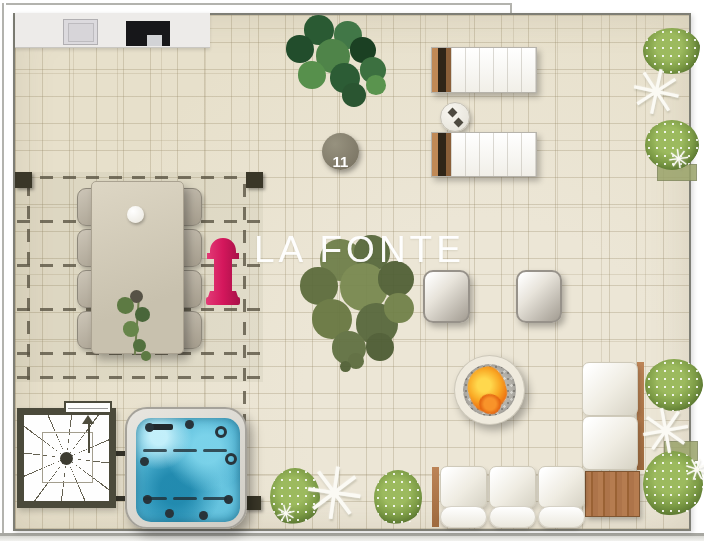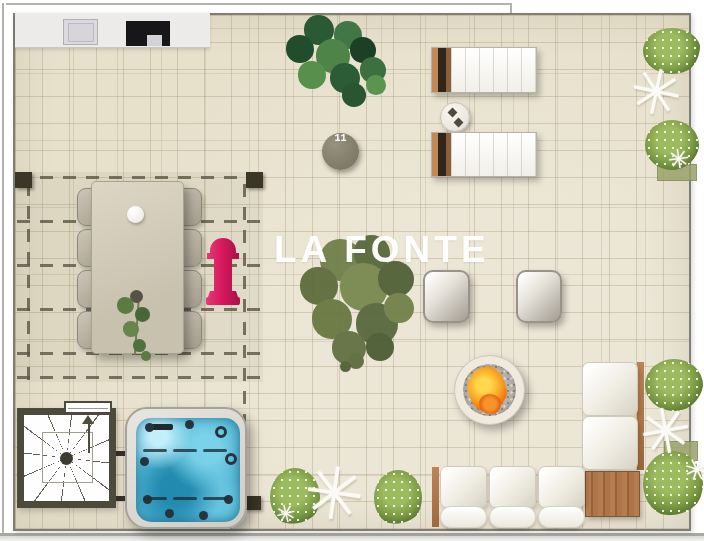--- a/index.html
+++ b/index.html
@@ -89,23 +89,23 @@
   .stair{border:7px solid #4b4a3b;background:#fefefe;box-shadow:2px 3px 6px rgba(0,0,0,.2);overflow:hidden;}
   .spokes{position:absolute;inset:0;background:repeating-conic-gradient(from 6deg at 50% 50%, rgba(92,88,72,.95) 0 1.4deg, rgba(0,0,0,0) 1.4deg 30deg);}
   .innersq{position:absolute;border:1px solid #a39e8e;}
   .hub{position:absolute;border-radius:50%;background:#3c3b30;}
   .shaft{position:absolute;width:2px;background:#4e4c3c;}
   .arrowhead{position:absolute;width:0;height:0;border-left:6px solid transparent;border-right:6px solid transparent;border-bottom:9px solid #4e4c3c;}
   .landing{background:#fdfdfc;border:2px solid #4b4a3b;}
 
   
   .badge{border-radius:50%;background:radial-gradient(circle at 35% 30%,#97927f,#7e7867 75%);color:#fff;
-    display:flex;align-items:flex-start;justify-content:center;font-size:10px;font-weight:bold;
-    box-shadow:2px 3px 5px rgba(0,0,0,.35);font-family:Liberation Mono, monospace;}
-  .wm-title{font-size:37px;font-weight:700;letter-spacing:4px;color:rgba(255,255,255,.97);white-space:nowrap;text-shadow:0 1px 2px rgba(80,80,60,.12);margin-left:20px;}
+    display:flex;align-items:flex-end;justify-content:center;font-size:15px;font-weight:bold;
+    box-shadow:2px 3px 5px rgba(0,0,0,.35);}
+  .wm-title{font-size:37px;font-weight:400;letter-spacing:4px;color:rgba(255,255,255,.97);white-space:nowrap;text-shadow:0 1px 2px rgba(80,80,60,.12);}
   .wm-sub{font-size:28px;font-weight:400;letter-spacing:4px;color:rgba(255,255,255,.95);white-space:nowrap;text-shadow:0 1px 2px rgba(80,80,60,.12);}
 
   
   .counter{background:#edebe9;border-bottom:1px solid #c9c7c2;box-shadow:0 2px 3px rgba(0,0,0,.12);}
   .sink{position:absolute;background:#dcdade;border:1px solid #b1afb2;}
   .sink-in{position:absolute;left:4px;top:3px;width:26px;height:19px;border:1px solid #bdbbbf;background:#d7d5d9;}
   .grill{position:absolute;background:#17171a;}
   .cup{position:absolute;background:#d2d3d6;}
 </style>
 </head>

